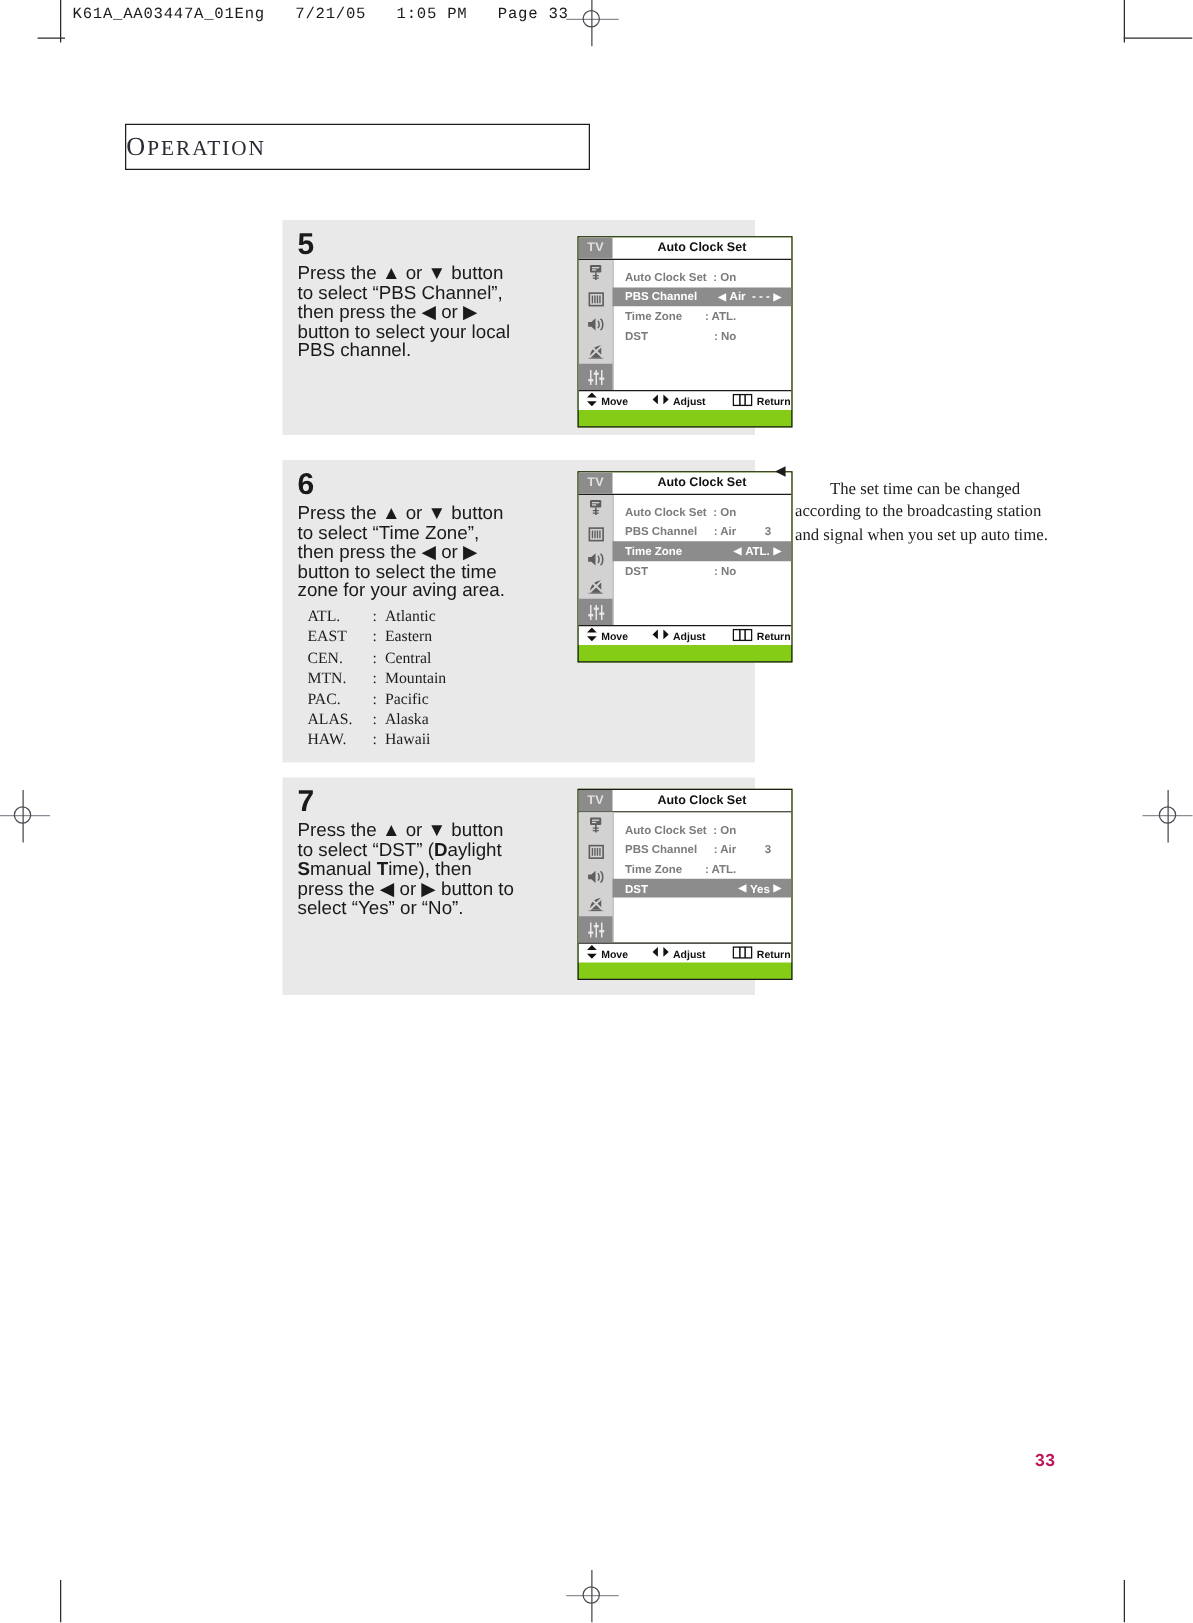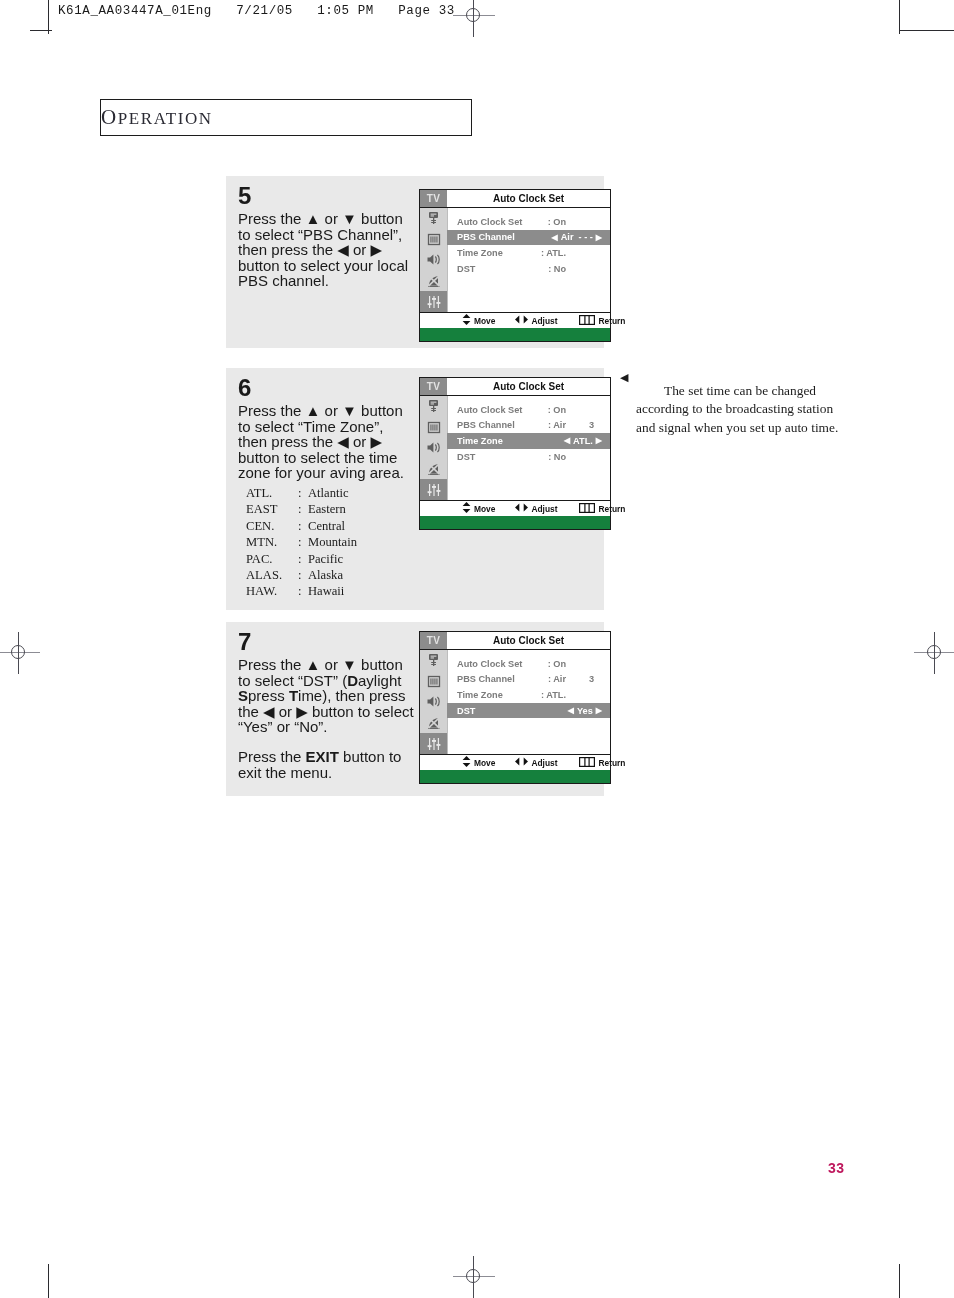--- a/index.html
+++ b/index.html
@@ -116,25 +116,26 @@
     line-height: 16.4px;
     color: #1c1c1c;
   }
   .tz-row { display: flex; }
   .tz-abbr { width: 52px; }
   .tz-colon { width: 10px; }
 
   
   .osd {
     position: absolute;
-    width: 192px;
+    width: 172px;
     border: 1.4px solid #1a1a1a;
     box-sizing: border-box;
-    background: #15803d;
+    background: #84cc16;
     font-size: 8.6px;
+    margin-left: 43px;
   }
   #osd-5 { left: 419px; top: 189px; height: 153px; }
   #osd-6 { left: 419px; top: 377px; height: 153px; }
   #osd-7 { left: 419px; top: 631px; height: 153px; }
 
   .osd-top {
     position: relative;
     height: 17px;
     background: #ffffff;
     border-bottom: 1px solid #1a1a1a;
@@ -223,21 +224,20 @@
   .osd-foot {
     position: relative;
     height: 15px;
     border-top: 1px solid #1a1a1a;
     background: #ffffff;
     display: flex;
     align-items: center;
     font-size: 8.4px;
     font-weight: bold;
     color: #111111;
-    padding-left: 36px;
   }
   .foot-item {
     display: flex;
     align-items: center;
     gap: 3px;
   }
   #f-move { margin-left: 6px; }
   #f-adjust { margin-left: 20px; }
   #f-return { margin-left: 22px; justify-content: flex-end; }
 
@@ -353,22 +353,21 @@
         <span class="tz-abbr">HAW.</span>
         <span class="tz-colon">:</span>
         <span>Hawaii</span>
       </div>
     </div>
 </div>
 
 <div class="step-block" id="step-7">
   <div class="step-num">7</div>
   <div class="step-text">
-    <p><span>Press the ▲ or ▼ button to select “DST” (</span><span class="b">D</span><span>aylight </span><span class="b">S</span><span>press </span><span class="b">T</span><span>ime), then press the ◀ or ▶ button to select “Yes” or “No”.</span></p>
-    <p><span>Press the </span><span class="b">EXIT</span><span> button to exit the menu.</span></p>
+    <p><span>Press the ▲ or ▼ button to select “DST” (</span><span class="b">D</span><span>aylight </span><span class="b">S</span><span>manual </span><span class="b">T</span><span>ime), then press the ◀ or ▶ button to select “Yes” or “No”.</span></p>
   </div>
 </div>
 
 <div class="osd" id="osd-5">
     <div class="osd-top">
       <div class="osd-tvtag">TV</div>
       <div class="osd-title">Auto Clock Set</div>
     </div>
     <div class="osd-body">
       <div class="osd-rail">

